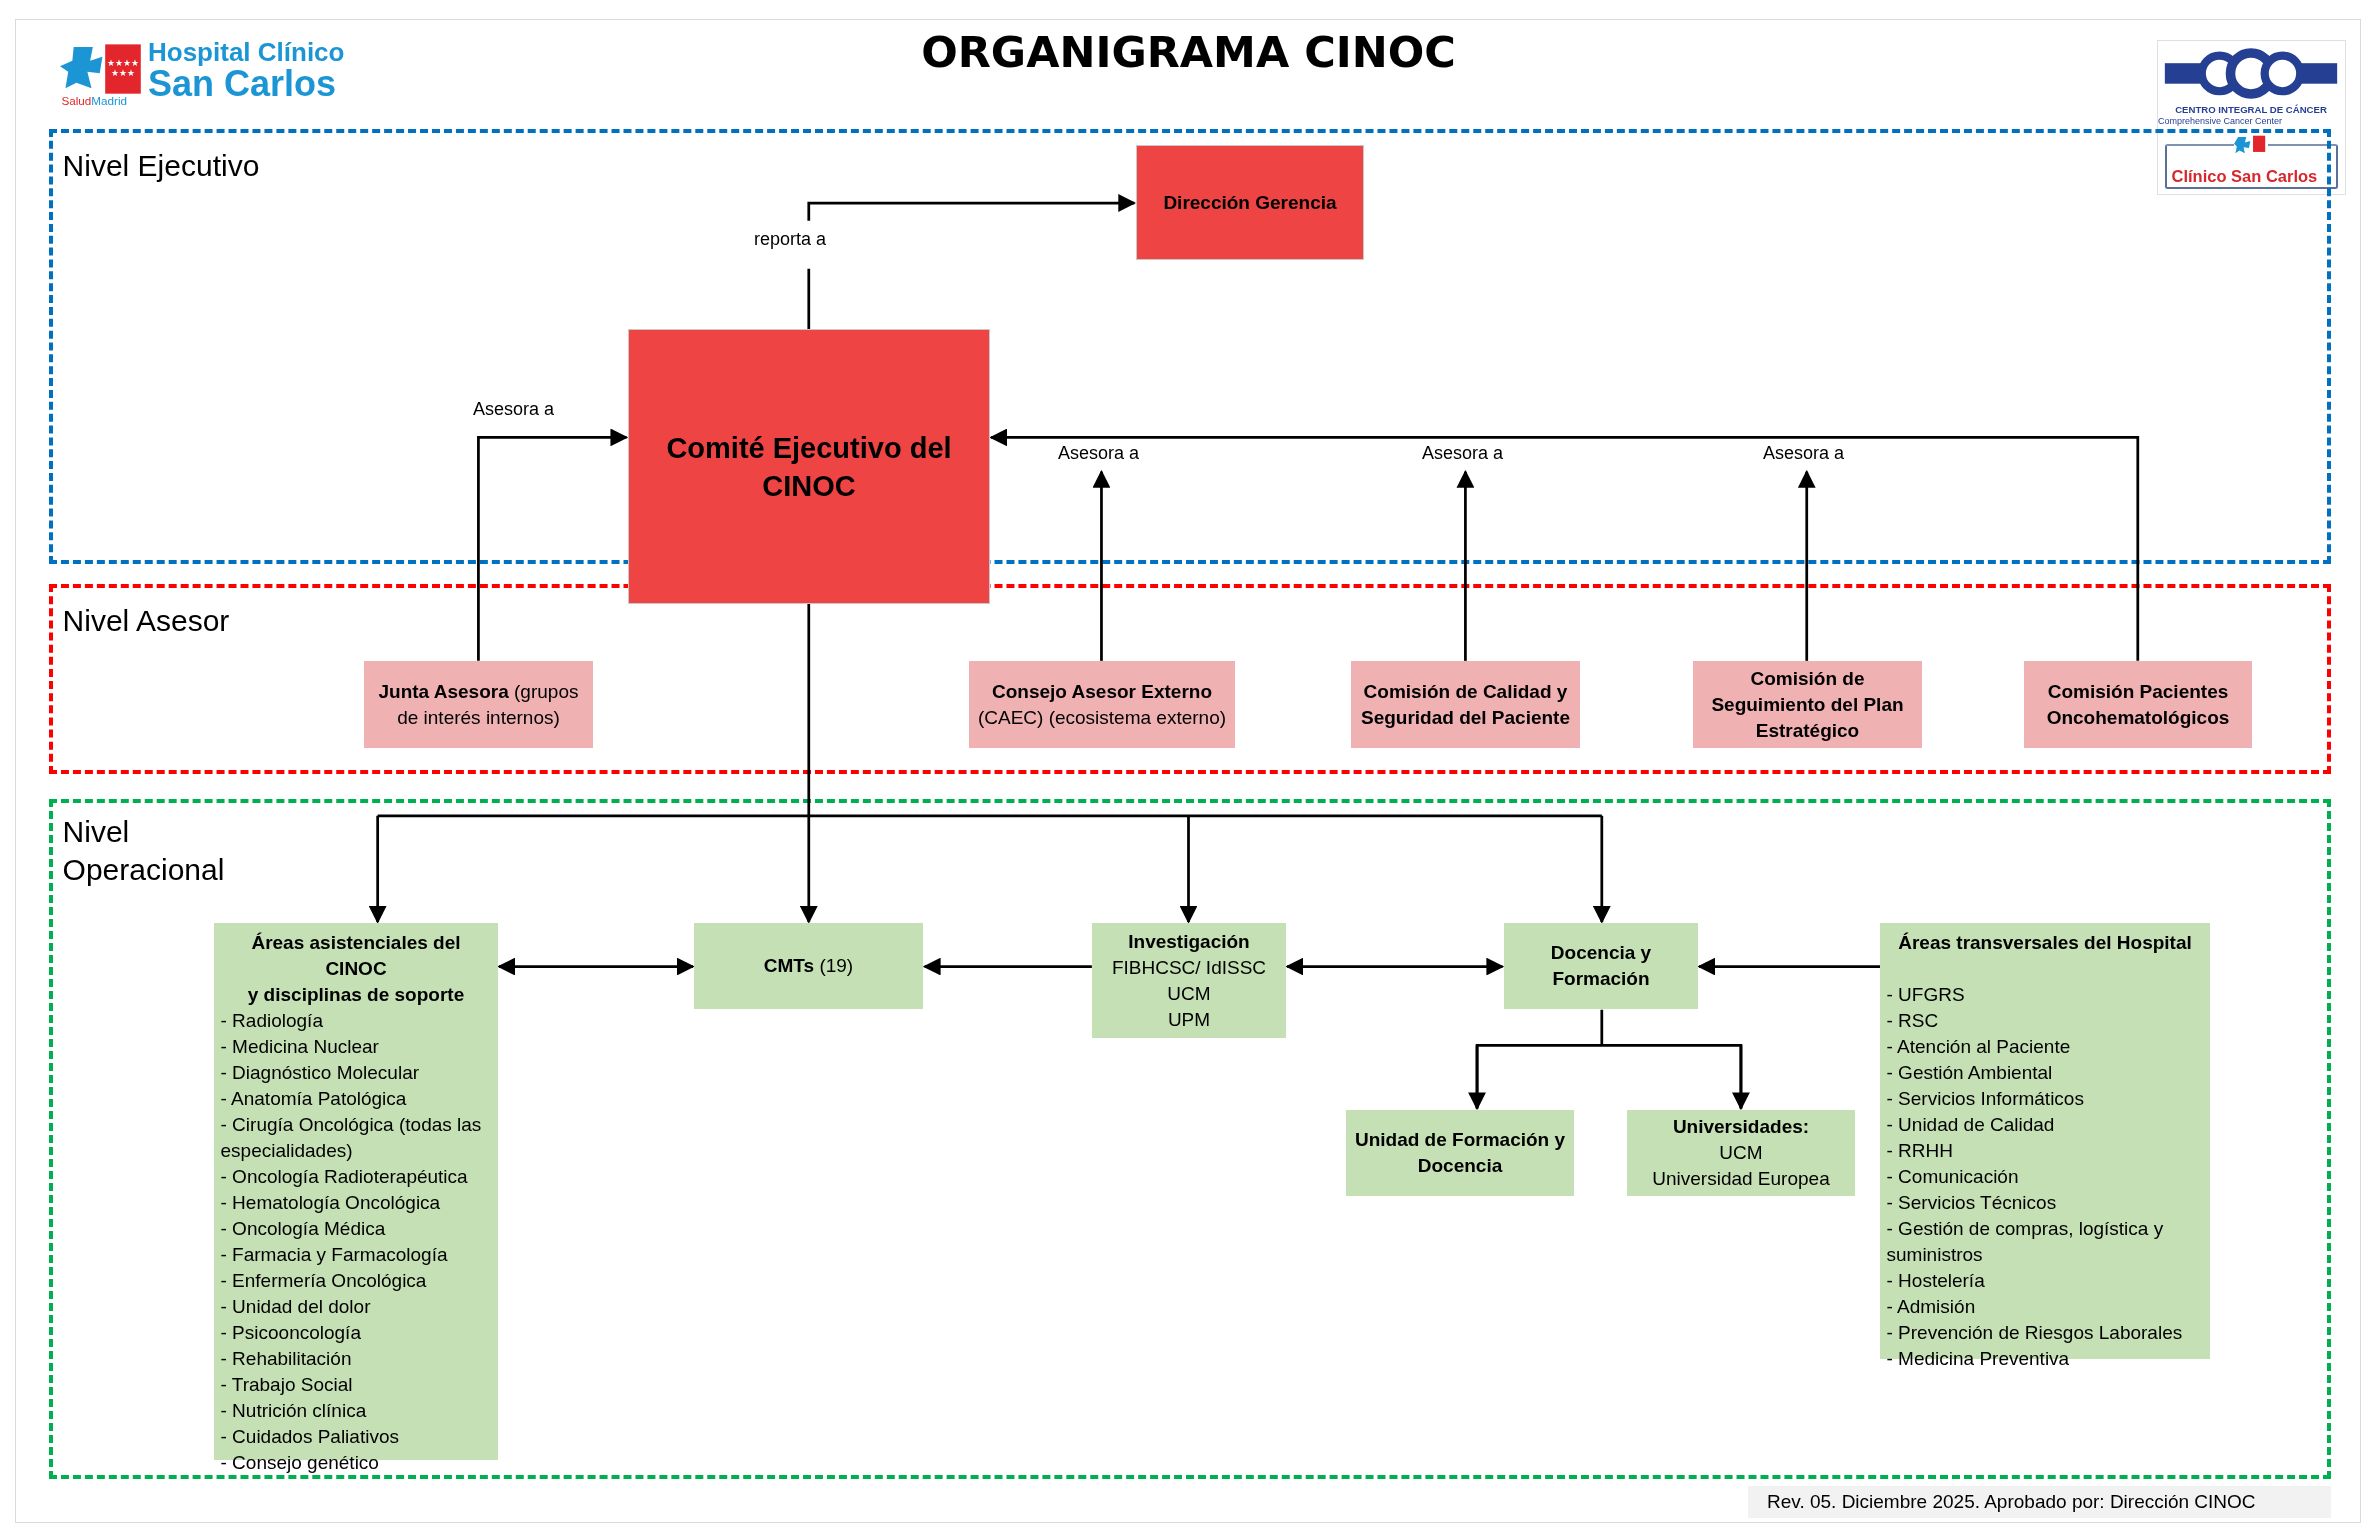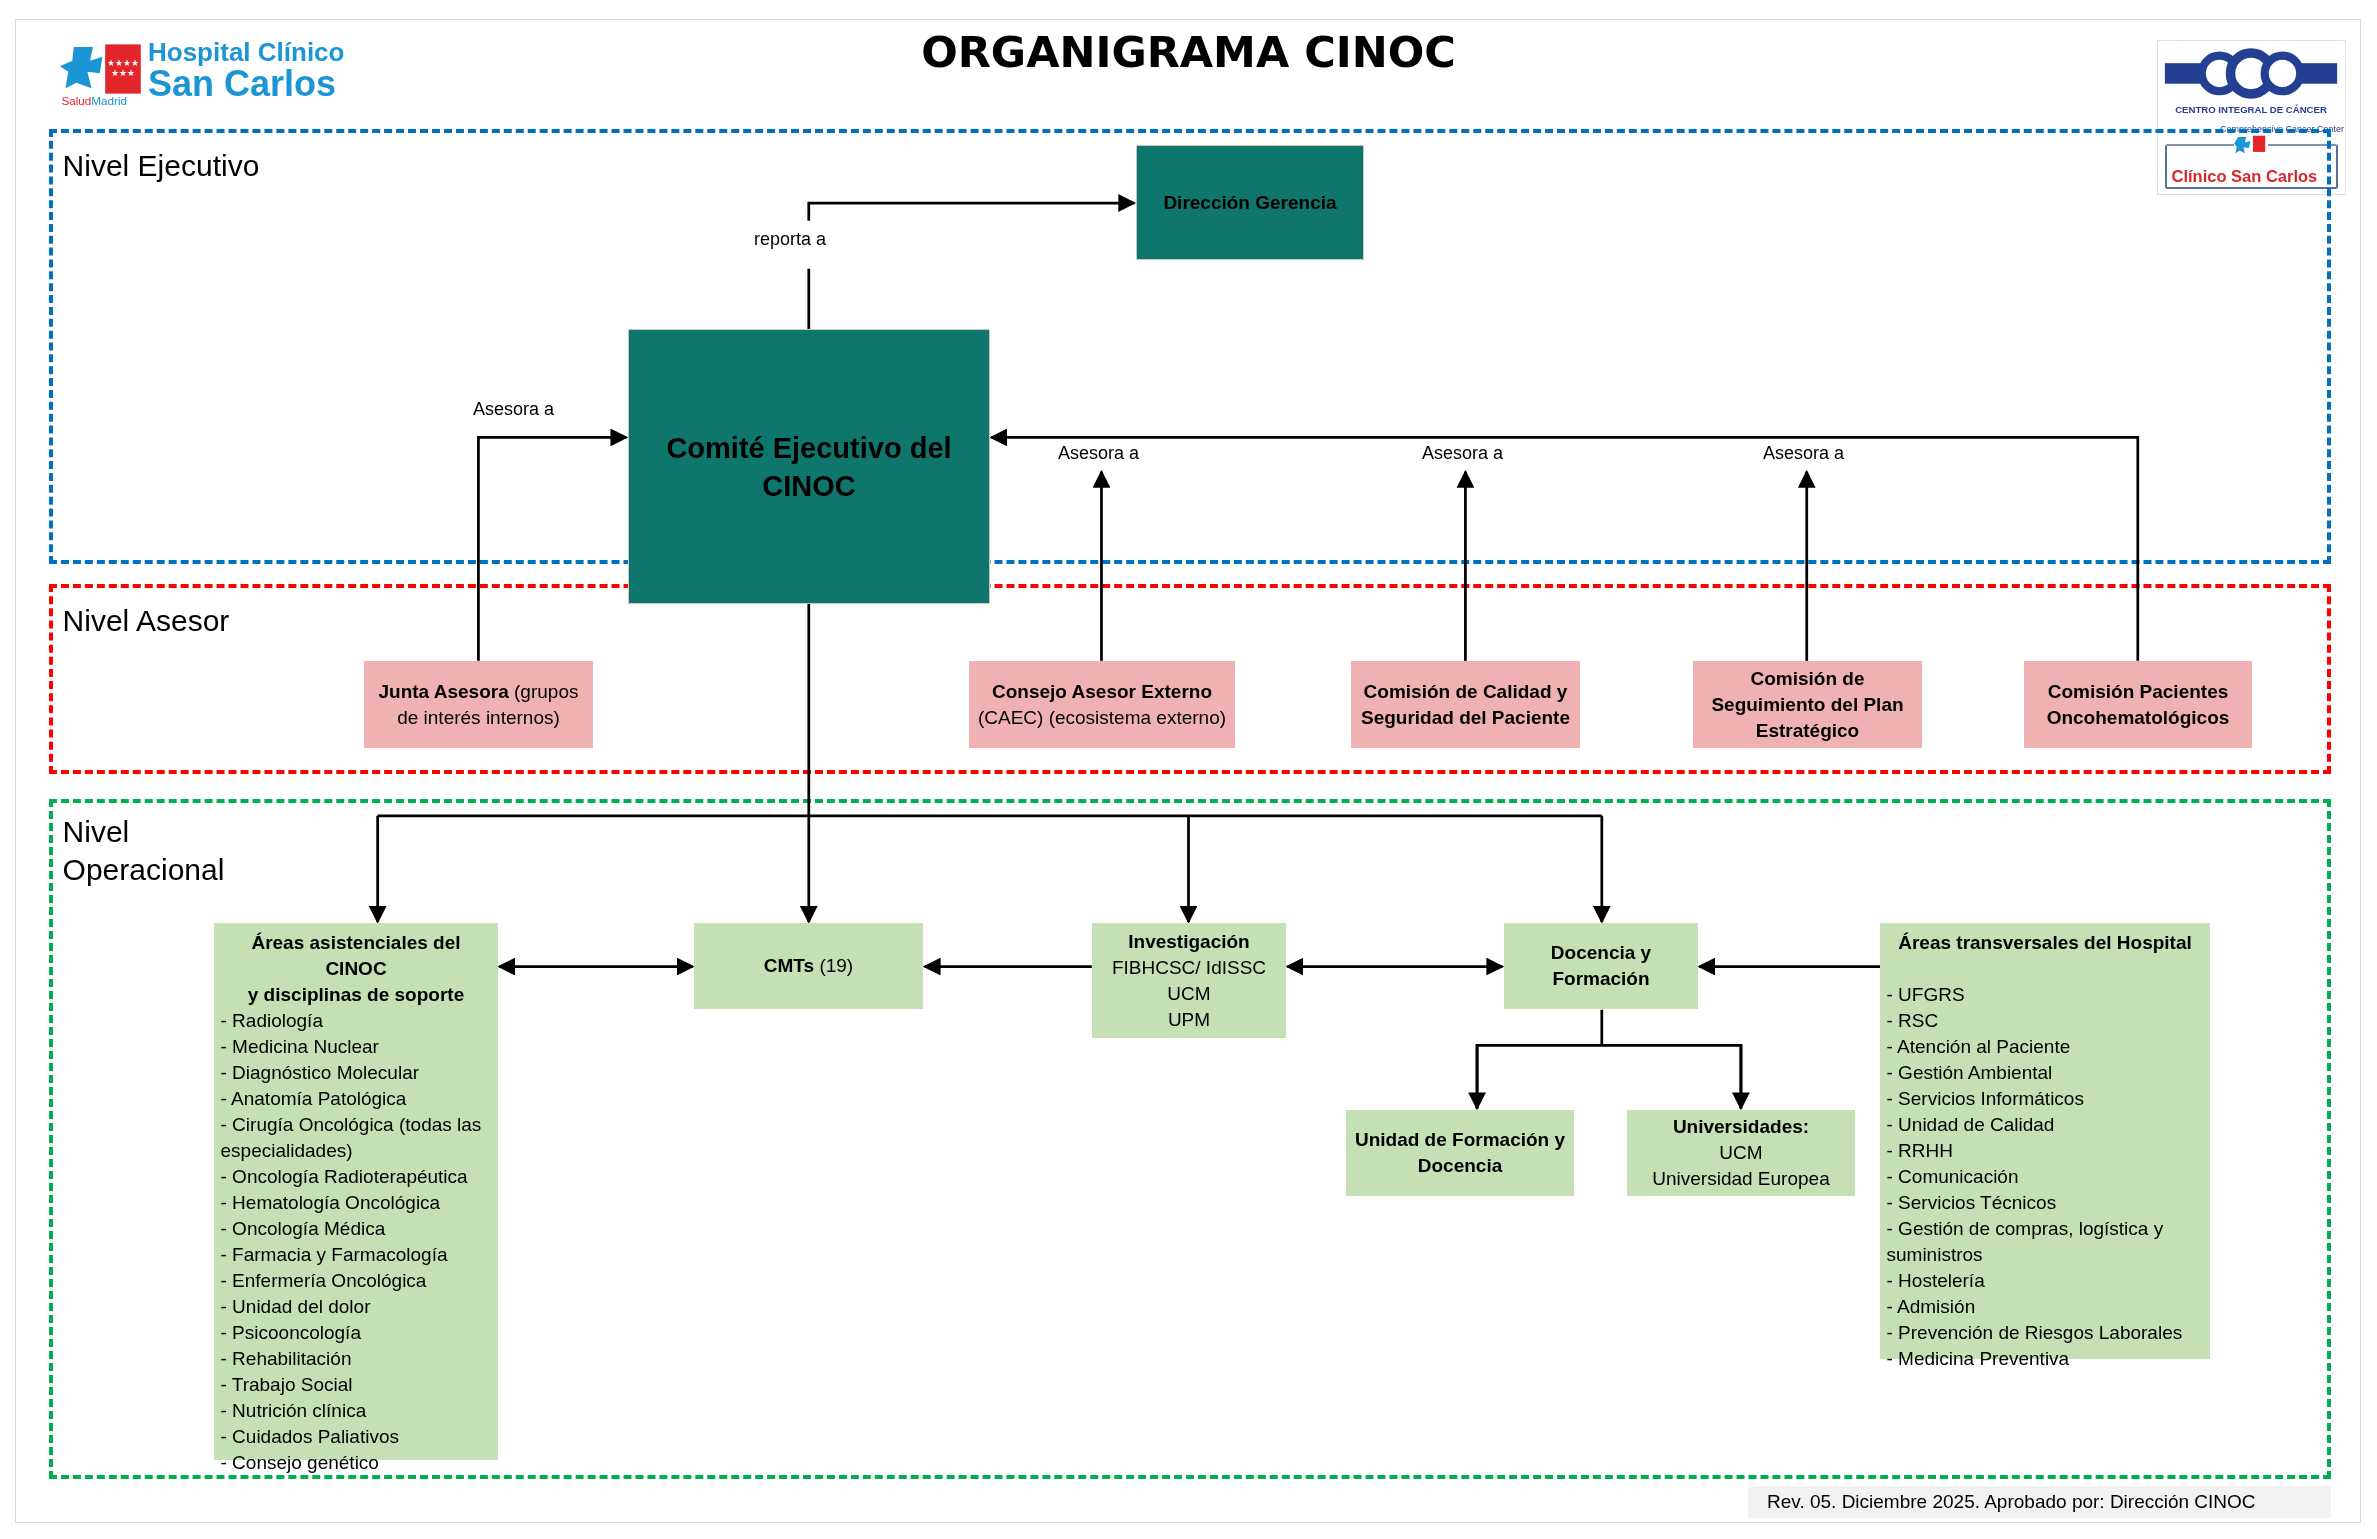--- a/index.html
+++ b/index.html
@@ -6,21 +6,21 @@
   body { width:2377px; height:1539px; position:relative; overflow:hidden; font-family:"Liberation Sans", sans-serif; color:#000; }
   .abs { position:absolute; box-sizing:border-box; }
   .frame { left:15px; top:18.5px; width:2346px; height:1504px; border:1.4px solid #d9d9d9; }
   .title { left:754px; top:27.4px; width:869px; text-align:center; font-size:43px; font-weight:bold; font-family:"DejaVu Sans", sans-serif; letter-spacing:0px; }
   .level { border-width:4.1px; border-style:dashed; }
   .lvl-exec { left:49px; top:129px; width:2282px; height:435px; border-color:#0070c0; }
   .lvl-ases { left:49px; top:584px; width:2282px; height:190px; border-color:#ff0000; }
   .lvl-oper { left:49px; top:799px; width:2282px; height:680px; border-color:#00b050; }
   .lvl-label { font-size:30px; font-family:"Liberation Sans", sans-serif; line-height:38px; }
   .box { display:flex; flex-direction:column; align-items:center; justify-content:center; text-align:center; font-family:"Liberation Sans", sans-serif; font-size:19px; line-height:26px; border:0.7px solid #c8c8c8; padding:4.1px 6.9px; }
-  .blue { background:#0f766e; }
+  .blue { background:#ef4444; }
   .pink { background:#f0b1b3; border-color:#f0b1b3; }
   .green { background:#c5e0b4; border-color:#c5e0b4; }
   .b { font-weight:bold; }
   .list { justify-content:flex-start; align-items:stretch; text-align:left; }
   .list .hd { text-align:center; font-weight:bold; }
   .list .it { text-align:left; }
   .edge-label { font-size:18px; font-family:"Liberation Sans", sans-serif; white-space:nowrap; }
   svg.conn { position:absolute; left:0; top:0; }
   .footer { left:1748px; top:1486px; width:583px; height:32px; background:#f2f2f2; font-size:19px; line-height:32px; padding-left:19px; }
   .logo-left { left:60px; top:36px; width:288px; height:69px; }
@@ -46,21 +46,21 @@
 <div class="abs title">ORGANIGRAMA CINOC</div>
 
 <div class="abs logo-right">
   <svg width="186" height="55" style="position:absolute;left:0;top:6.9px" viewBox="0 0 272 80">
     <rect x="10" y="22" width="252" height="30" fill="#253f93"></rect>
     <circle cx="90" cy="37" r="26" fill="#fff" stroke="#253f93" stroke-width="12"></circle>
     <circle cx="136" cy="37" r="30" fill="#fff" stroke="#253f93" stroke-width="14"></circle>
     <circle cx="182" cy="37" r="26" fill="#fff" stroke="#253f93" stroke-width="12"></circle>
   </svg>
   <div class="abs" style="left:0;top:63px;width:186px;text-align:center;font-size:9.6px;font-weight:bold;color:#253f93;">CENTRO INTEGRAL DE CÁNCER</div>
-  <div class="abs" style="left:0;top:75px;width:186px;text-align:right;font-size:9px;color:#253f93;margin-top:8px;">Comprehensive Cancer Center</div>
+  <div class="abs" style="left:0;top:75px;width:186px;text-align:left;font-size:9px;color:#253f93;">Comprehensive Cancer Center</div>
   <div class="abs" style="left:6.9px;top:103px;width:173px;height:45px;border:2.1px solid #5a6f9a;border-top-color:#8090b0;border-radius:2.7px;">
     <div class="abs" style="left:0;top:20.6px;width:155px;text-align:center;font-size:16.5px;font-weight:bold;color:#d8262d;">Clínico San Carlos</div>
   </div>
   <svg width="34" height="23" style="position:absolute;left:76px;top:92px;background:#fff" viewBox="0 0 50 34">
     <path d="M6 6 L18 6 L16 14 L24 12 L22 22 L14 21 L16 30 L8 26 L2 30 L4 20 L0 16 Z" fill="#1b95d4"></path>
     <rect x="28" y="4" width="18" height="24" fill="#e3262b"></rect>
   </svg>
 </div>
 
 <div class="abs level lvl-exec">

